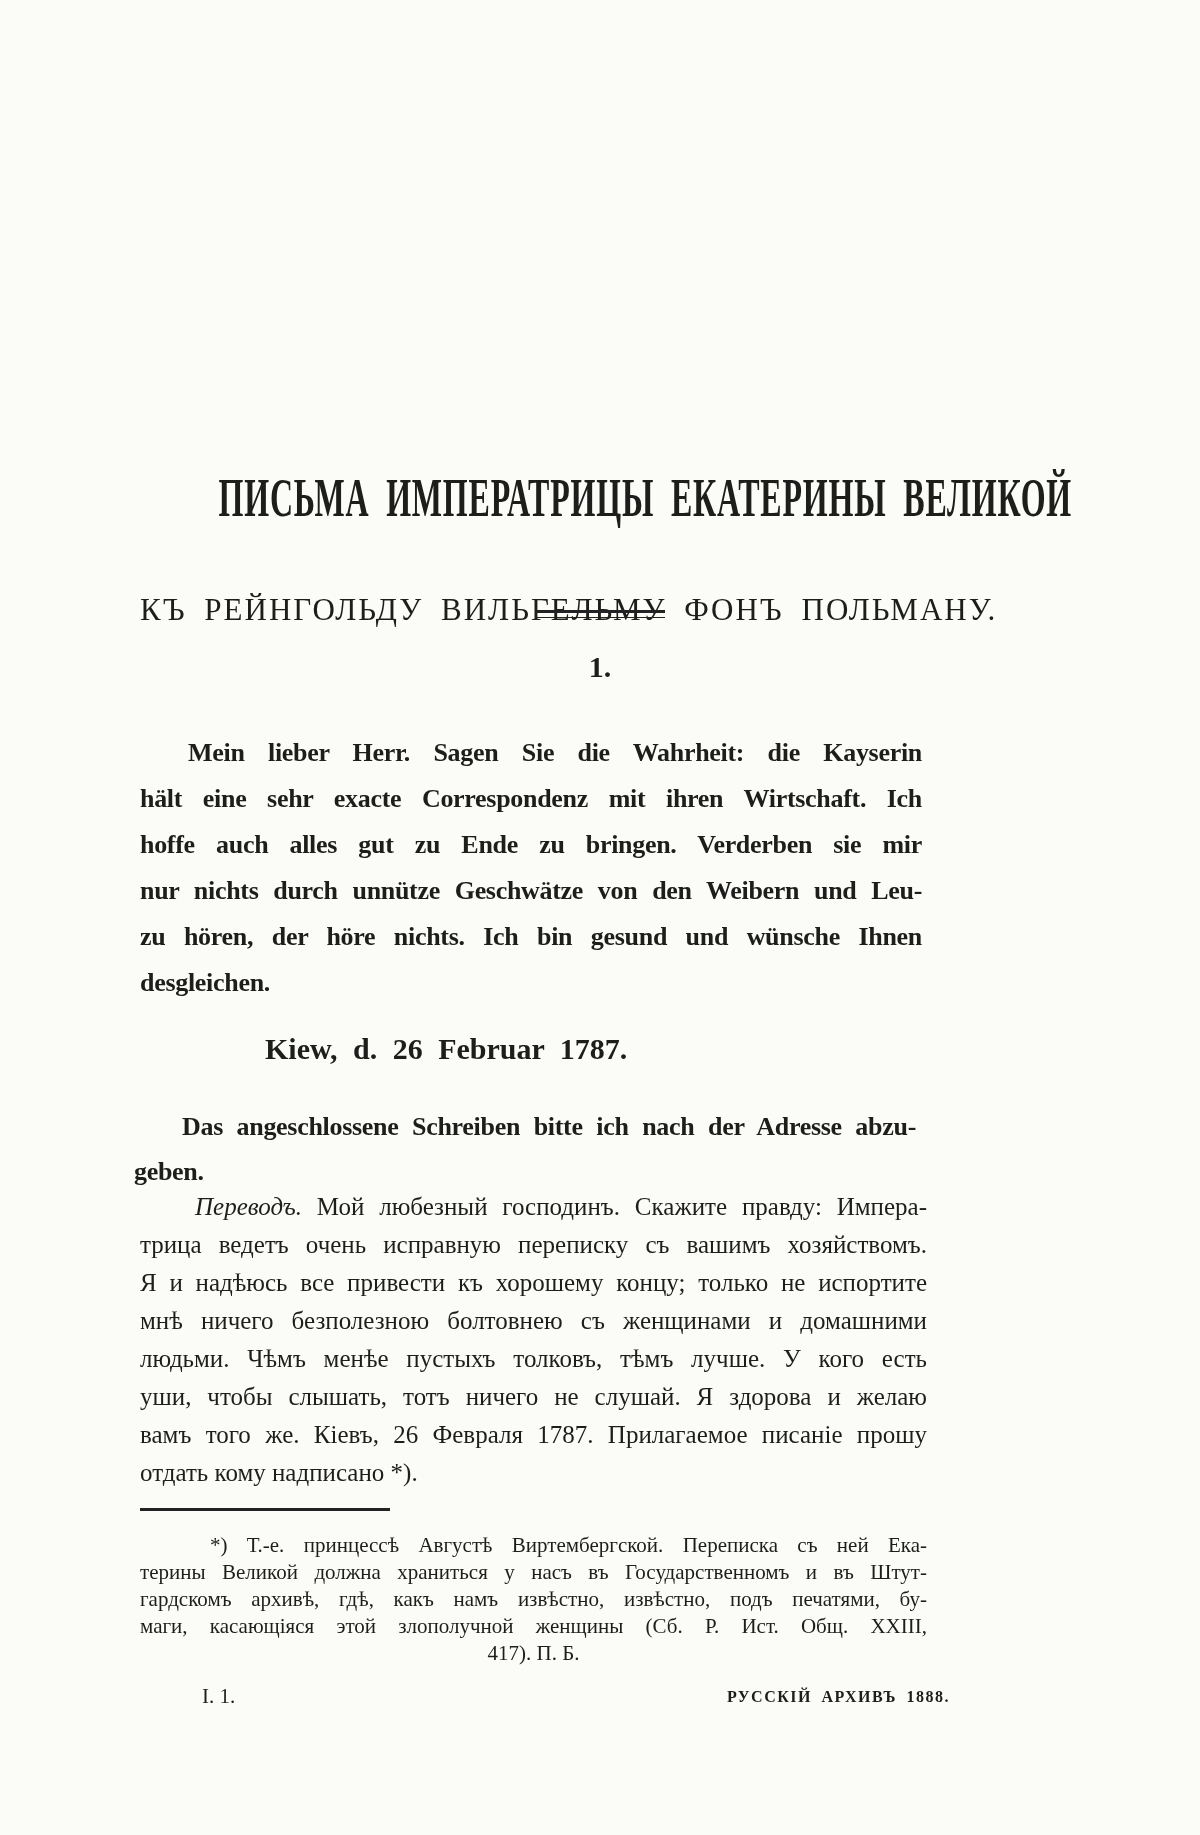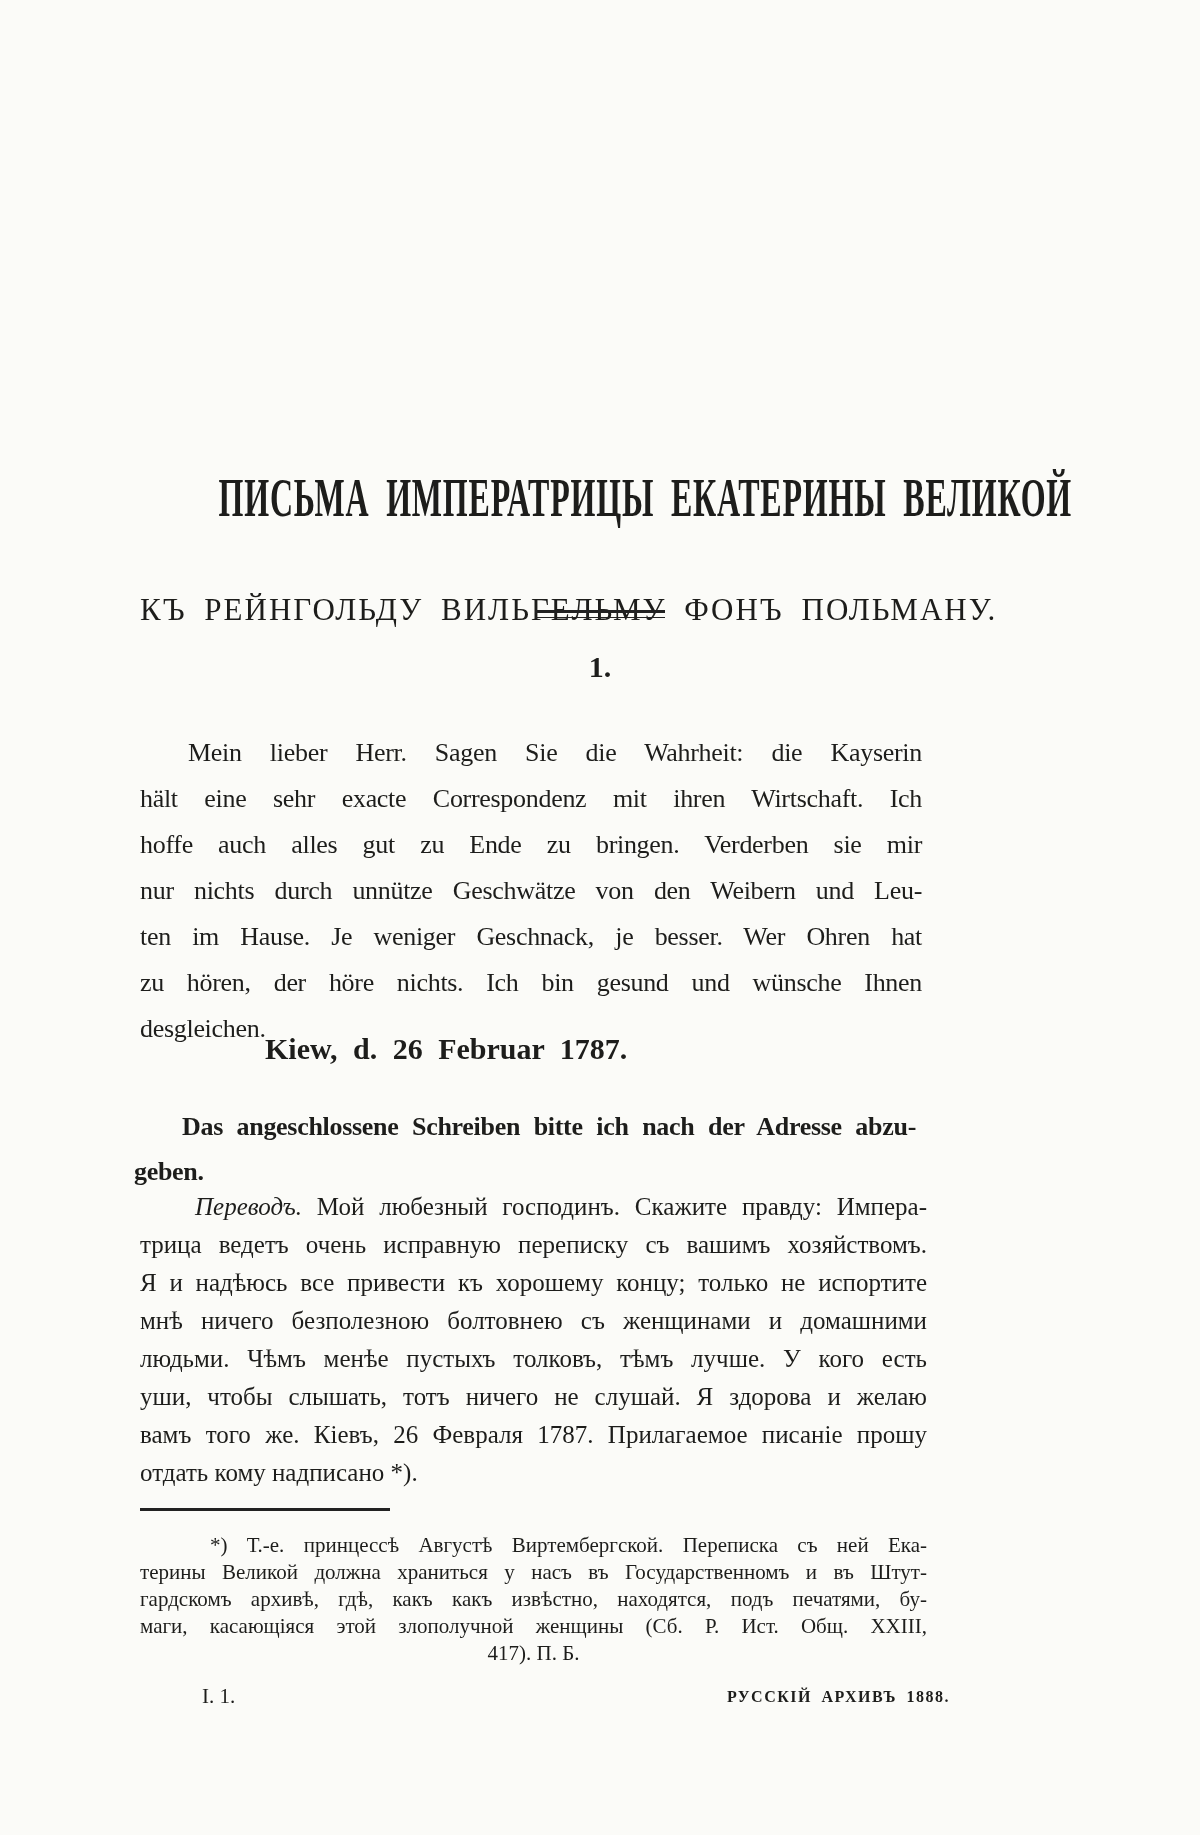--- a/index.html
+++ b/index.html
@@ -27,21 +27,21 @@
     position:absolute; top:610px; left:535px; width:130px; height:4px;
     border-top:3px solid #222; border-bottom:1px solid #222;
   }
   .section-number{
     position:absolute; top:650px; left:0; width:1200px; text-align:center;
     font-size:30px; font-weight:bold;
   }
   
   .german{
     position:absolute; top:730px; left:140px; width:782px;
-    font-size:26px; font-weight:normal; letter-spacing:-0.3px; line-height:46px;
+    font-size:26px; font-weight:bold; letter-spacing:-0.3px; line-height:46px;
   }
   .german .gline{height:46px; overflow:visible;}
   .dateline{
     position:absolute; top:1032px; left:265px;
     font-size:30px; font-weight:bold; word-spacing:8px;
   }
   .postscript{
     position:absolute; top:1104px; left:134px; width:782px;
     font-size:26px; font-weight:bold; letter-spacing:-0.3px; line-height:45px;
   }
@@ -91,21 +91,20 @@
   <h2 class="subtitle">КЪ РЕЙНГОЛЬДУ ВИЛЬГЕЛЬМУ ФОНЪ ПОЛЬМАНУ.</h2>
   <div class="double-rule"></div>
 
   <div class="section-number">1.</div>
 
   <section class="german">
     <div class="gline j ind-g">Mein lieber Herr. Sagen Sie die Wahrheit: die Kayserin</div>
     <div class="gline j">hält eine sehr exacte Correspondenz mit ihren Wirtschaft. Ich</div>
     <div class="gline j">hoffe auch alles gut zu Ende zu bringen. Verderben sie mir</div>
     <div class="gline j">nur nichts durch unnütze Geschwätze von den Weibern und Leu-</div>
-    <div class="gline j">ten im Hause. Je weniger Geschnack, je besser. Wer Ohren hat</div>
     <div class="gline j">zu hören, der höre nichts. Ich bin gesund und wünsche Ihnen</div>
     <div class="gline">desgleichen.</div>
   </section>
 
   <div class="dateline">Kiew, d. 26 Februar 1787.</div>
 
   <section class="postscript">
     <div class="gline j ind-g">Das angeschlossene Schreiben bitte ich nach der Adresse abzu-</div>
     <div class="gline">geben.</div>
   </section>
@@ -119,21 +118,21 @@
     <div class="rline j">уши, чтобы слышать, тотъ ничего не слушай. Я здорова и желаю</div>
     <div class="rline j">вамъ того же. Кіевъ, 26 Февраля 1787. Прилагаемое писаніе прошу</div>
     <div class="rline">отдать кому надписано *).</div>
   </section>
 
   <div class="footnote-rule"></div>
 
   <section class="footnote">
     <div class="fline j ind-f">*) Т.-е. принцессѣ Августѣ Виртембергской. Переписка съ ней Ека-</div>
     <div class="fline j">терины Великой должна храниться у насъ въ Государственномъ и въ Штут-</div>
-    <div class="fline j">гардскомъ архивѣ, гдѣ, какъ какъ извѣстно, находятся, подъ печатями, бу-</div>
+    <div class="fline j">гардскомъ архивѣ, гдѣ, какъ намъ извѣстно, извѣстно, подъ печатями, бу-</div>
     <div class="fline j">маги, касающіяся этой злополучной женщины (Сб. Р. Ист. Общ. XXIII,</div>
     <div class="fline">417). П. Б.</div>
   </section>
 
   <div class="footer-row">
     <span class="signature">I. 1.</span>
     <span class="imprint">РУССКІЙ АРХИВЪ 1888.</span>
   </div>
 
   <div class="watermark">Библиотека "Руниверс"</div>

